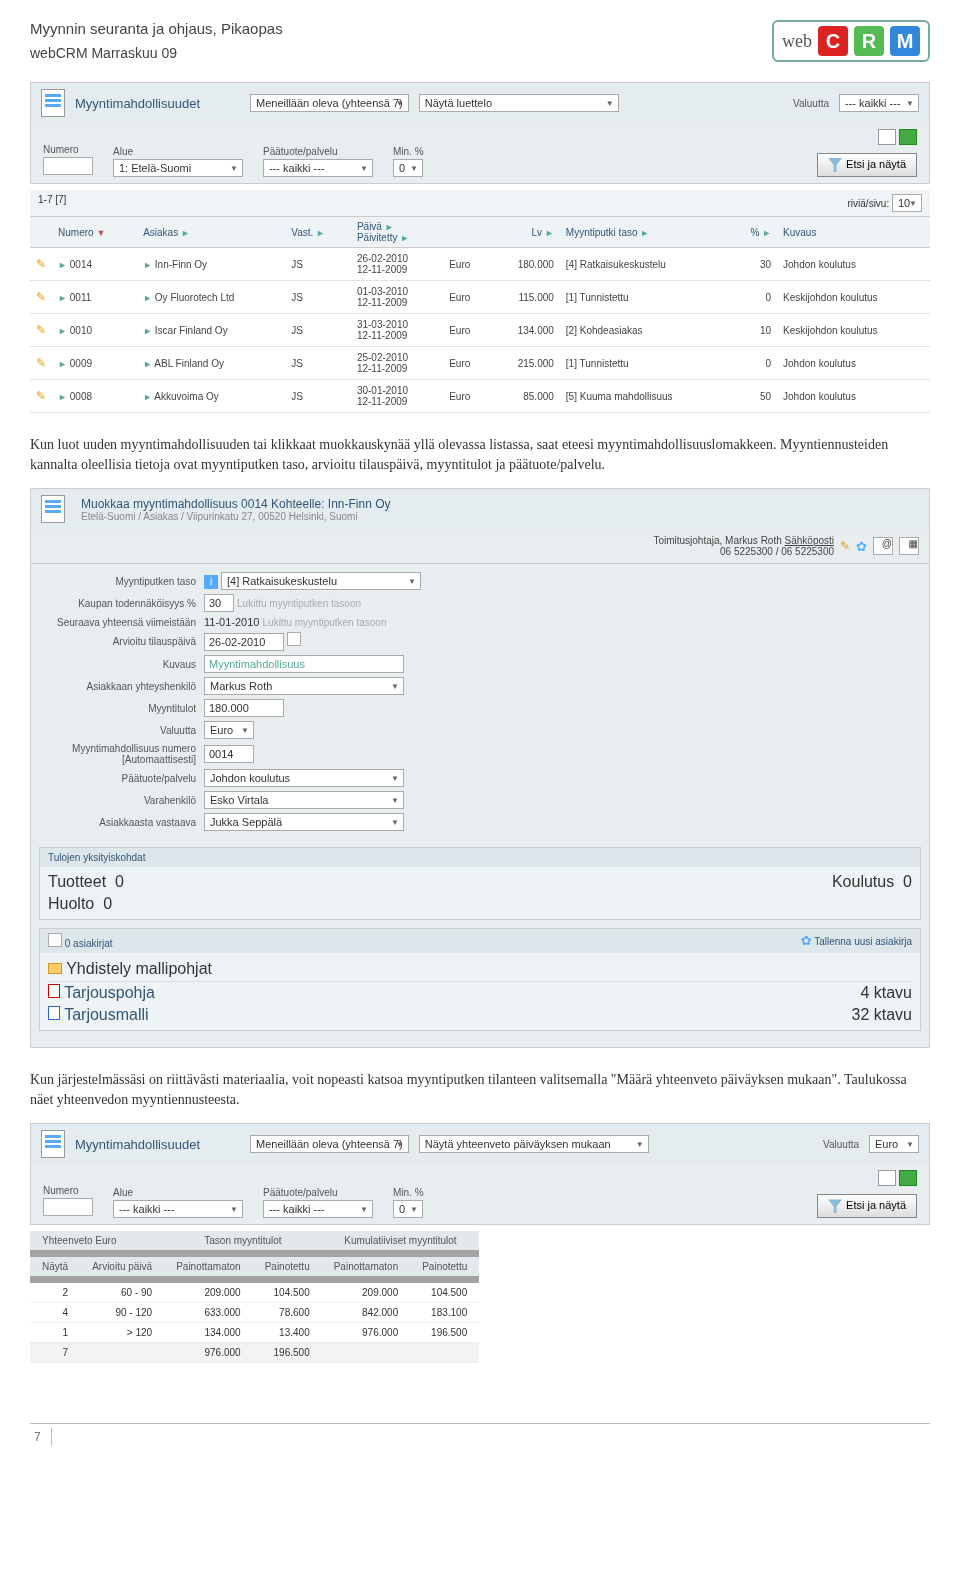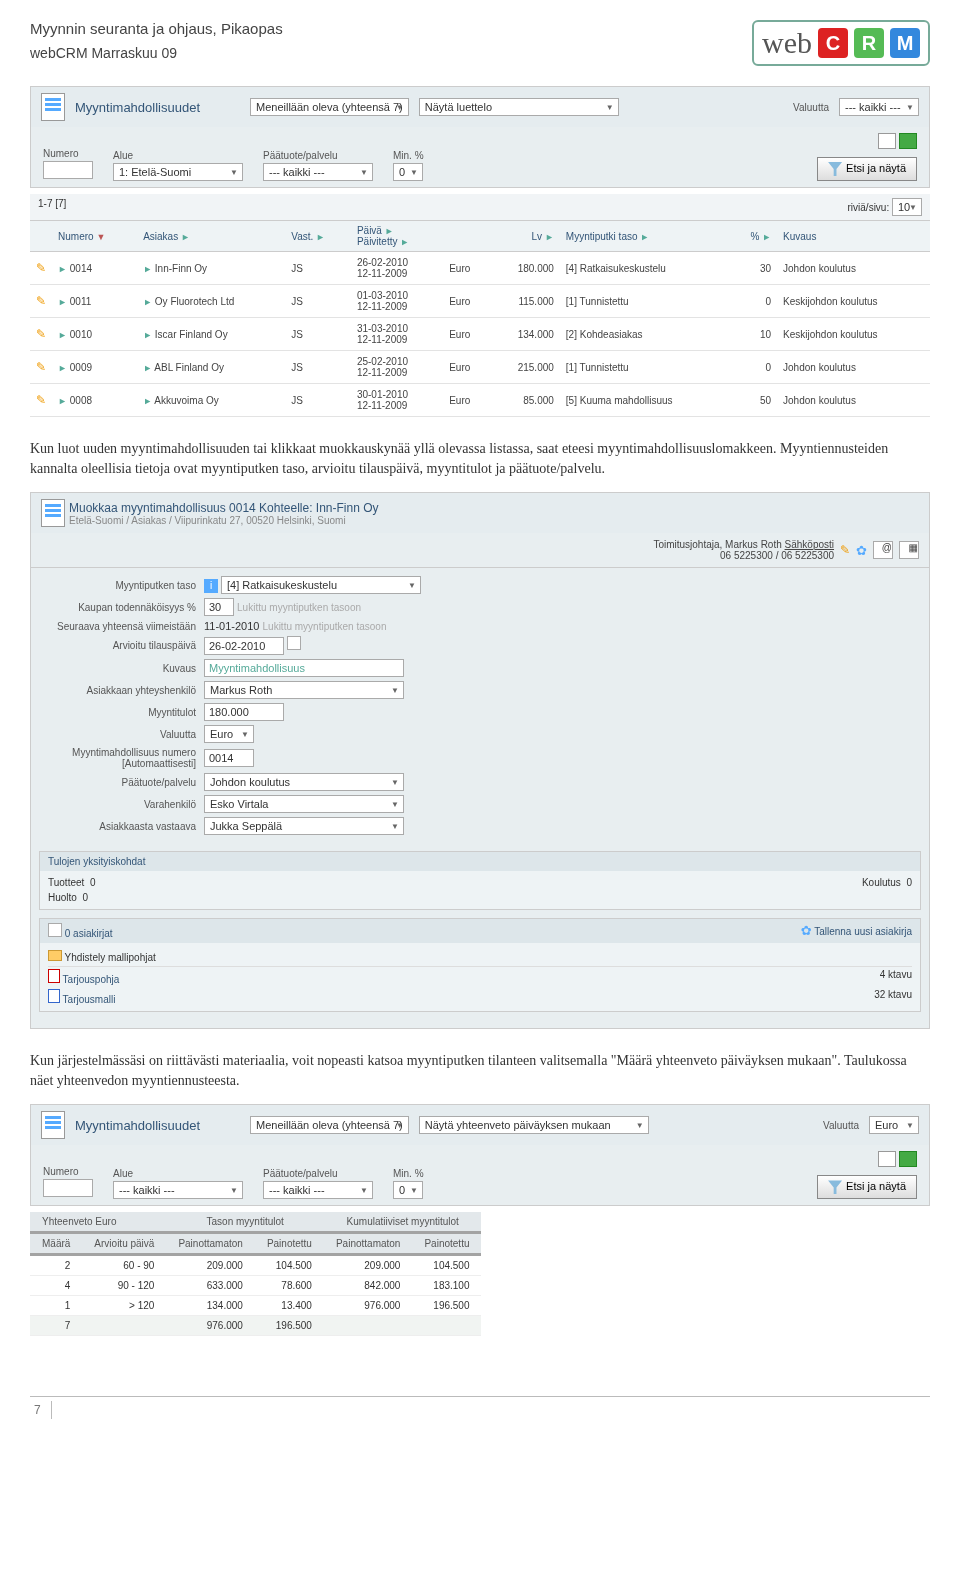--- a/index.html
+++ b/index.html
@@ -2,21 +2,21 @@
 <html><head>
 <meta charset="utf-8">
 <style>
 * { box-sizing: border-box; margin: 0; padding: 0; }
 body { font-family: Verdana, Arial, sans-serif; font-size: 11px; color: #333; background: #fff; width: 960px; margin: 0 auto; padding: 20px 30px; }
 .header { display: flex; justify-content: space-between; align-items: flex-start; margin-bottom: 20px; }
 .header-left { }
 .header-title { font-size: 15px; font-weight: normal; color: #444; }
 .header-sub { font-size: 14px; color: #444; margin-top: 8px; }
 .logo { border: 2px solid #7a9; border-radius: 6px; padding: 4px 8px; display: flex; align-items: center; gap: 6px; }
-.logo-web { font-size: 30px; color: #555; font-family: Georgia, serif; }
+.logo-web { font-size: 18px; color: #555; font-family: Georgia, serif; }
 .logo-sq { width: 30px; height: 30px; display: inline-flex; align-items: center; justify-content: center; color: #fff; font-weight: bold; font-size: 20px; border-radius: 4px; }
 .sq-c { background: #d22; } .sq-r { background: #5b5; } .sq-m { background: #38d; }
 
 .panel { border: 1px solid #ccc; background: #e8eef0; margin-bottom: 6px; }
 .panel-head { display: flex; align-items: center; gap: 10px; padding: 6px 10px; background: #e5ecef; }
 .panel-title { color: #357; font-size: 13px; }
 .doc-icon { width: 24px; height: 28px; background: #fff; border: 1px solid #999; position: relative; }
 .doc-icon::before { content: ""; position: absolute; left: 3px; right: 3px; top: 4px; height: 3px; background: #5af; box-shadow: 0 5px 0 #5af, 0 10px 0 #5af; }
 
 .sel { background: #fff; border: 1px solid #aaa; padding: 2px 5px; font-size: 11px; display: inline-block; min-width: 80px; position: relative; }
@@ -38,46 +38,46 @@
 table.data th { text-align: left; padding: 4px 6px; background: #eef3f5; border-bottom: 1px solid #ccc; color: #357; font-weight: normal; }
 table.data th .sort { color: #357; }
 table.data td { padding: 5px 6px; border-bottom: 1px solid #e3e3e3; color: #444; white-space: nowrap; }
 table.data td.r { text-align: right; }
 .pencil { color: #e90; font-size: 12px; }
 .tri { color: #5a9; font-size: 9px; }
 .tri-d { color: #b55; font-size: 9px; }
 
 .body-text { font-family: Verdana; font-size: 14px; color: #333; margin: 22px 0 14px 0; line-height: 1.4; }
 
-.edit-head { background: #e5ecef; padding: 6px 10px; display: flex; align-items: center; gap: 4px; }
+.edit-head { background: #e5ecef; padding: 6px 10px; display: flex; align-items: center; gap: 16px; }
 .edit-title { color: #357; font-size: 12px; }
 .edit-sub { color: #888; font-size: 10px; }
 .edit-top-right { margin-left: auto; font-size: 10px; color: #444; text-align: right; display: flex; align-items: center; gap: 6px; }
 .mini-icon { width: 20px; height: 18px; border: 1px solid #aaa; background: #fff; display: inline-block; }
 
 .edit-body { display: flex; gap: 12px; padding: 8px; background: #e8eef0; flex-direction: column; }
 .edit-col { flex: 1; }
 .form-row { display: flex; align-items: center; margin-bottom: 4px; }
 .form-lbl { width: 165px; text-align: right; font-size: 10px; color: #555; padding-right: 8px; }
 .form-val { flex: 1; }
 .info-i { width: 14px; height: 14px; background: #5af; color: #fff; font-size: 10px; display: inline-flex; align-items: center; justify-content: center; margin-right: 3px; }
 .locked { color: #aaa; font-size: 10px; }
 
 .sub-panel { background: #eef3f5; border: 1px solid #ccc; margin-bottom: 8px; }
 .sub-head { padding: 4px 8px; background: #dde6ea; font-size: 10px; color: #357; }
-.sub-body { padding: 4px 8px; font-size: 10px; }
+.sub-body { padding: 4px 8px; font-size: 16px; }
 .sub-row { display: flex; justify-content: space-between; padding: 2px 0; }
 .link-blue { color: #357; cursor: pointer; }
 .gear { color: #5af; font-size: 13px; }
 .pdf-i { width: 12px; height: 14px; background: #fff; border: 1px solid #c00; display: inline-block; position: relative; }
 .doc-i { width: 12px; height: 14px; background: #fff; border: 1px solid #36c; display: inline-block; }
 .folder-i { width: 14px; height: 11px; background: #fc6; border: 1px solid #c93; display: inline-block; }
 
 table.summary { border-collapse: collapse; font-size: 10px; background: #fff; margin-top: 6px; }
-table.summary th { background: #e3e8eb; padding: 4px 12px; text-align: right; color: #555; font-weight: normal; border-bottom: 3px solid #a3a3a3; }
+table.summary th { background: #e3e8eb; padding: 4px 12px; text-align: right; color: #555; font-weight: normal; border-bottom: 7px solid #a3a3a3; }
 table.summary th.l { text-align: left; }
 table.summary td { padding: 4px 12px; text-align: right; border-bottom: 1px solid #eee; }
 table.summary .group-h { background: #eef3f5; }
 table.summary tr.total td { background: #f1f4f2; font-weight: normal; }
 
 .page-footer { margin-top: 60px; border-top: 1px solid #bbb; padding-top: 4px; }
 .page-num-box { display: inline-block; border-right: 1px solid #bbb; padding: 2px 10px 2px 4px; color: #777; font-size: 12px; }
 </style>
 </head>
 <body>
@@ -347,21 +347,21 @@
 </div>
 
 <table class="summary">
   <thead>
     <tr class="group-h">
       <th colspan="2" class="l">Yhteenveto  Euro</th>
       <th colspan="2" style="text-align:center">Tason myyntitulot</th>
       <th colspan="2" style="text-align:center">Kumulatiiviset myyntitulot</th>
     </tr>
     <tr>
-      <th class="l">Määrä</th>
+      <th class="l">Näytä</th>
       <th>Arvioitu päivä</th>
       <th>Painottamaton</th>
       <th>Painotettu</th>
       <th>Painottamaton</th>
       <th>Painotettu</th>
     </tr>
   </thead>
   <tbody id="sum-rows">
       <tr>
         <td>2</td>

